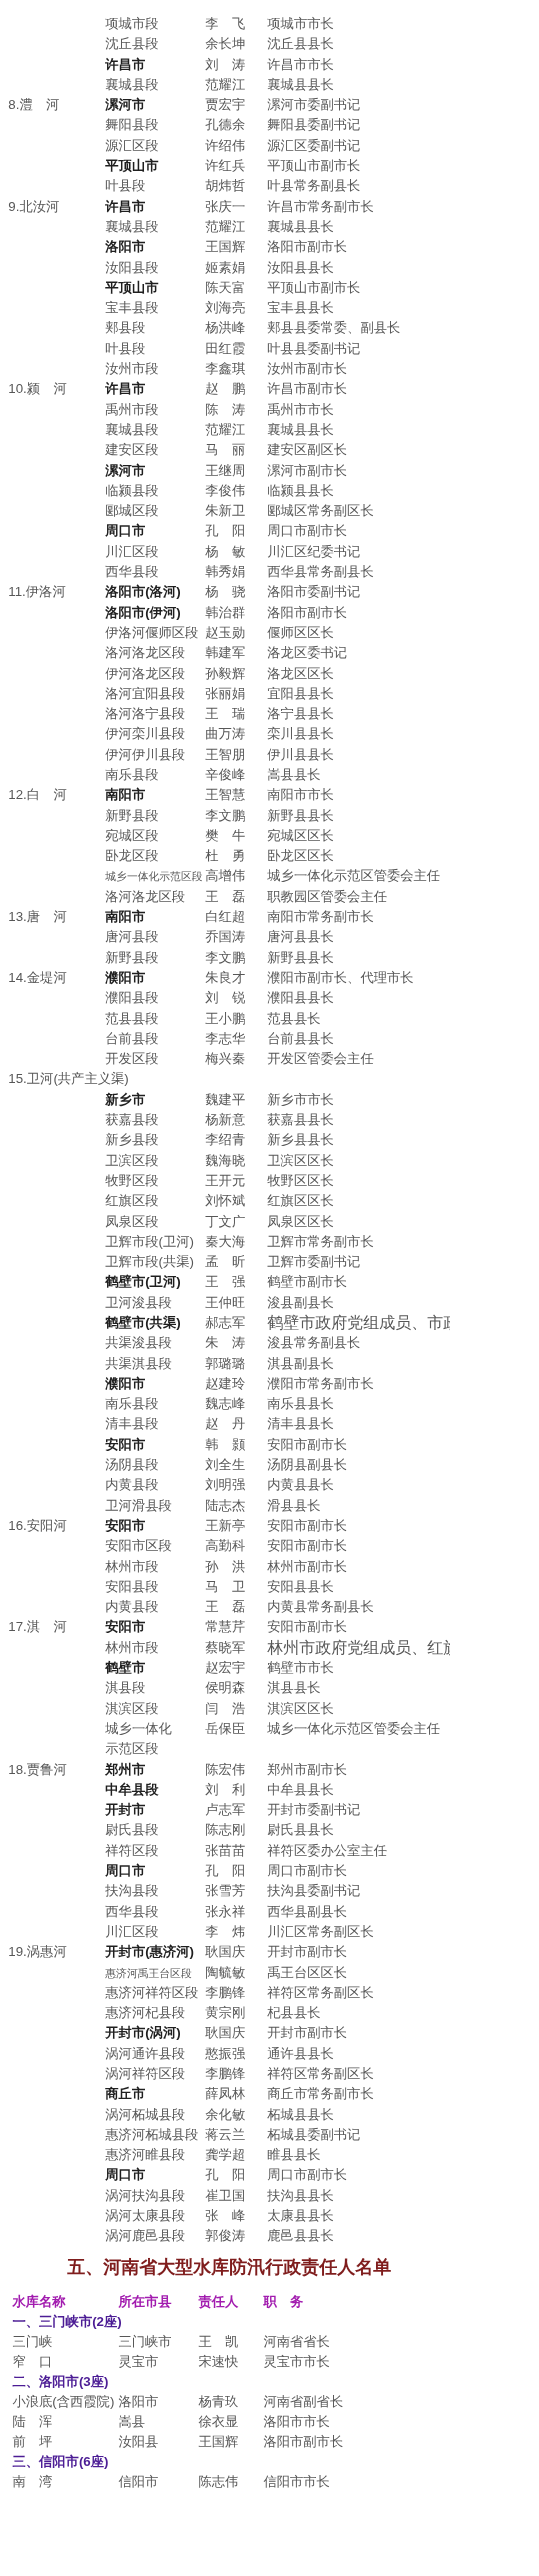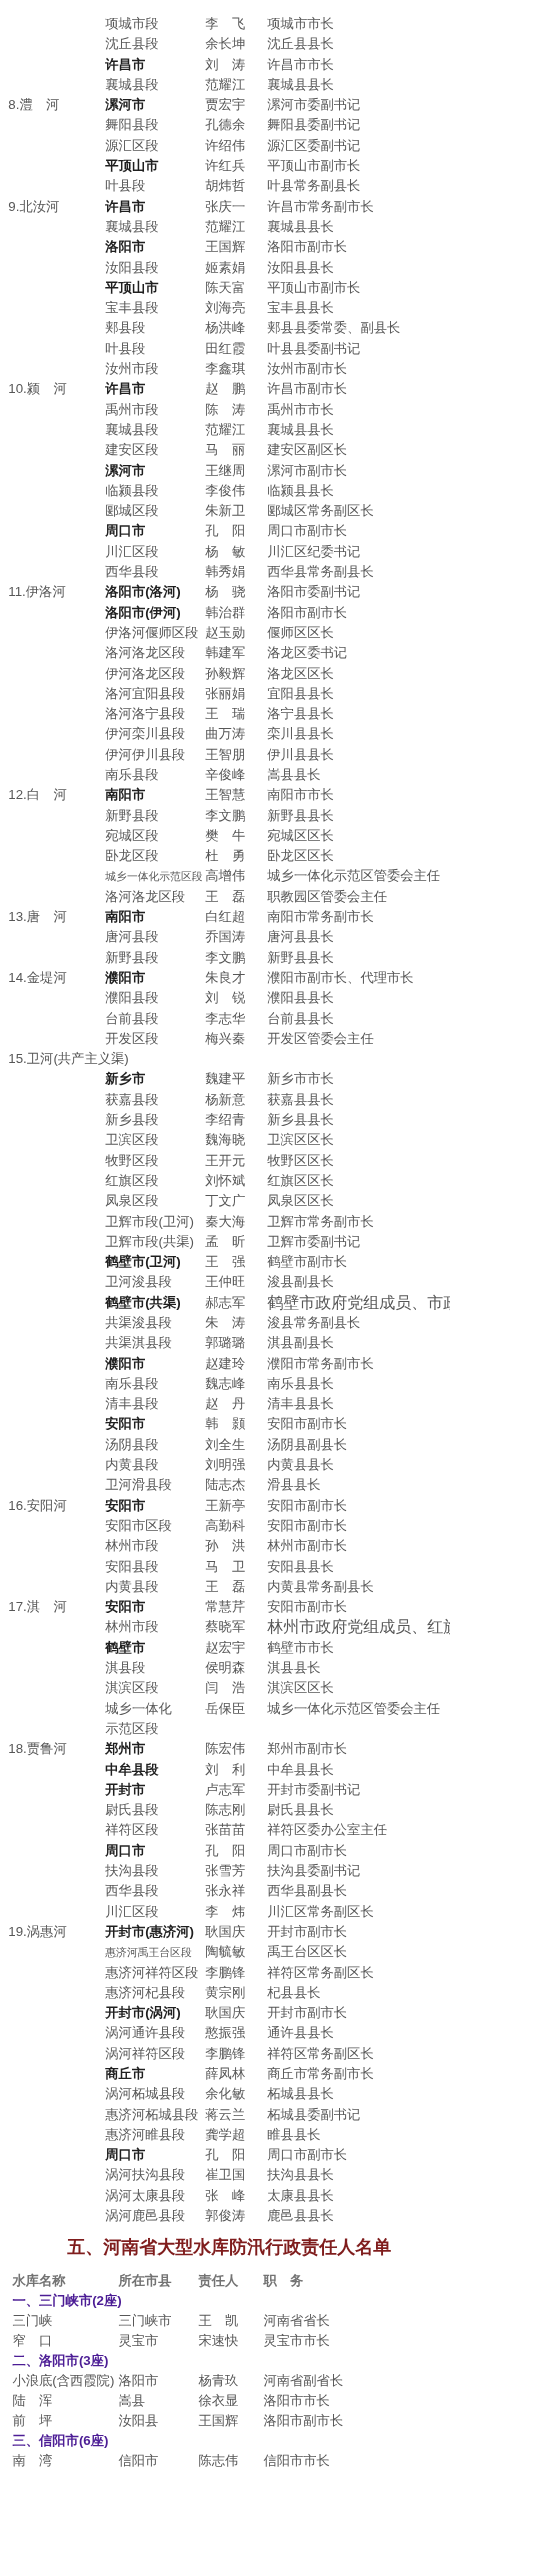--- a/index.html
+++ b/index.html
@@ -48,21 +48,21 @@
     text-align:center;
   }
   .res-table{padding:11.6px 0 0 12.4px;}
   .res-head,.res-row{
     display:grid;
     grid-template-columns:106px 80px 65px auto;
     line-height:20px;
     font-size:13.3px;
     white-space:nowrap;
   }
-  .res-head{font-weight:700;color:#737373;}
+  .res-head{font-weight:700;color:#a21caf;}
   .res-group{
     font-size:13.3px;
     line-height:20px;
     font-weight:700;
     color:#4c1d95;
     white-space:nowrap;
   }
 </style>
 </head>
 <body>
@@ -356,20 +356,26 @@
         <div class="c-river">14.金堤河</div>
         <div class="c-sec bold">濮阳市</div>
         <div class="c-name">朱良才</div>
         <div class="c-title">濮阳市副市长、代理市长</div>
       </div>
       <div class="row">
         <div class="c-river"></div>
         <div class="c-sec">濮阳县段</div>
         <div class="c-name">刘　锐</div>
         <div class="c-title">濮阳县县长</div>
+      </div>
+      <div class="row">
+        <div class="c-river"></div>
+        <div class="c-sec">范县县段</div>
+        <div class="c-name">王小鹏</div>
+        <div class="c-title">范县县长</div>
       </div>
       <div class="row">
         <div class="c-river"></div>
         <div class="c-sec">台前县段</div>
         <div class="c-name">李志华</div>
         <div class="c-title">台前县县长</div>
       </div>
       <div class="row">
         <div class="c-river"></div>
         <div class="c-sec">开发区段</div>

